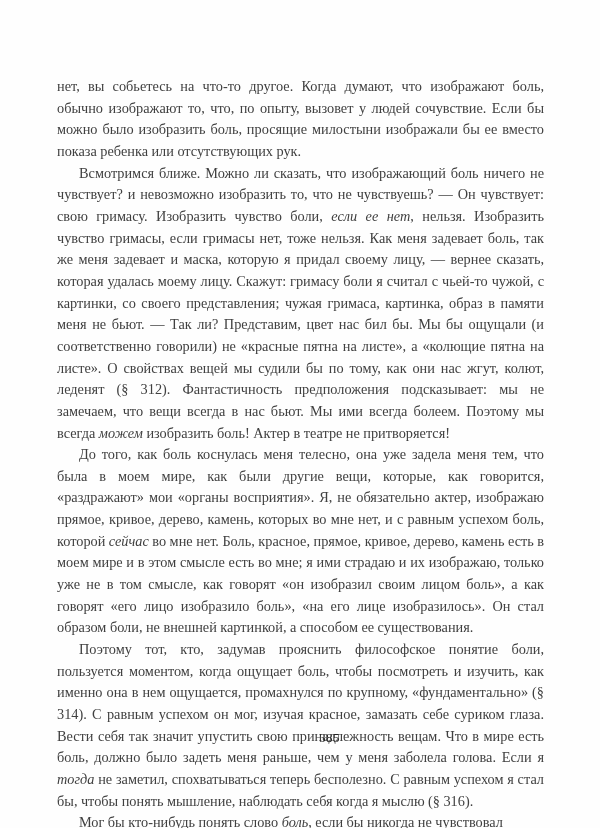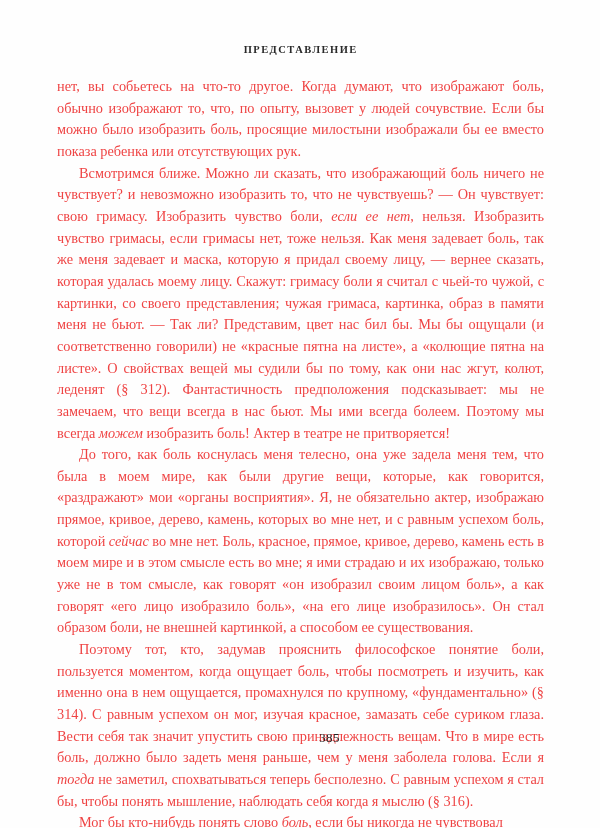--- a/index.html
+++ b/index.html
@@ -47,21 +47,21 @@
     width: 487px;
   }
 
   p.para {
     margin: 0;
     font-size: 14.3px;
     line-height: 21.65px;
     text-align: justify;
     text-justify: inter-word;
     text-indent: 0;
-    color: #ef4444;
+    color: #404040;
     hyphens: manual;
     word-spacing: -0.1px;
   }
 
   p.para.indented {
     text-indent: 22px;
   }
 
   em, .it {
   }
@@ -77,21 +77,20 @@
     color: #232323;
     letter-spacing: 0.4px;
     margin-left: 32px;
   }
 </style>
 </head>
 <body>
 
 <div class="page">
 
-  <div class="running-head">ПРЕДСТАВЛЕНИЕ</div>
 
   <div class="text-block">
 
     <p class="para"><span>нет, вы собьетесь на что-то другое. Когда думают, что изображают боль, обычно изображают то, что, по опыту, вызовет у людей сочувствие. Если бы можно было изобразить боль, просящие милостыни изображали бы ее вместо показа ребенка или отсутствующих рук.</span></p>
 
     <p class="para indented">Всмотримся ближе. Можно ли сказать, что изображающий боль ничего не чувствует? и невозможно изобразить то, что не чувствуешь? — Он чувствует: свою гримасу. Изобразить чувство боли, <em class="it">если ее нет</em>, нельзя. Изобразить чувство гримасы, если гримасы нет, тоже нельзя. Как меня задевает боль, так же меня задевает и маска, которую я придал своему лицу, — вернее сказать, которая удалась моему лицу. Скажут: гримасу боли я считал с чьей-то чужой, с картинки, со своего представления; чужая гримаса, картинка, образ в памяти меня не бьют. — Так ли? Представим, цвет нас бил бы. Мы бы ощущали (и соответственно говорили) не «красные пятна на листе», а «колющие пятна на листе». О свойствах вещей мы судили бы по тому, как они нас жгут, колют, леденят (<span>§ 312</span>). Фантастичность предположения подсказывает: мы не замечаем, что вещи всегда в нас бьют. Мы ими всегда болеем. Поэтому мы всегда <em class="it">можем</em> изобразить боль! Актер в театре не притворяется!</p>
 
     <p class="para indented">До того, как боль коснулась меня телесно, она уже задела меня тем, что была в моем мире, как были другие вещи, которые, как говорится, «раздражают» мои «органы восприятия». Я, не обязательно актер, изображаю прямое, кривое, дерево, камень, которых во мне нет, и с равным успехом боль, которой <em class="it">сейчас</em> во мне нет. Боль, красное, прямое, кривое, дерево, камень есть в моем мире и в этом смысле есть во мне; я ими страдаю и их изображаю, только уже не в том смысле, как говорят «он изобразил своим лицом боль», а как говорят «его лицо изобразило боль», «на его лице изобразилось». Он стал образом боли, не внешней картинкой, а способом ее существования.</p>
 
     <p class="para indented">Поэтому тот, кто, задумав прояснить философское понятие боли, пользуется моментом, когда ощущает боль, чтобы посмотреть и изучить, как именно она в нем ощущается, промахнулся по крупному, «фундаментально» (<span>§ 314</span>). С равным успехом он мог, изучая красное, замазать себе суриком глаза. Вести себя так значит упустить свою принадлежность вещам. Что в мире есть боль, должно было задеть меня раньше, чем у меня заболела голова. Если я <em class="it">тогда</em> не заметил, спохватываться теперь бесполезно. С равным успехом я стал бы, чтобы понять мышление, наблюдать себя когда я мыслю (<span>§ 316</span>).</p>

